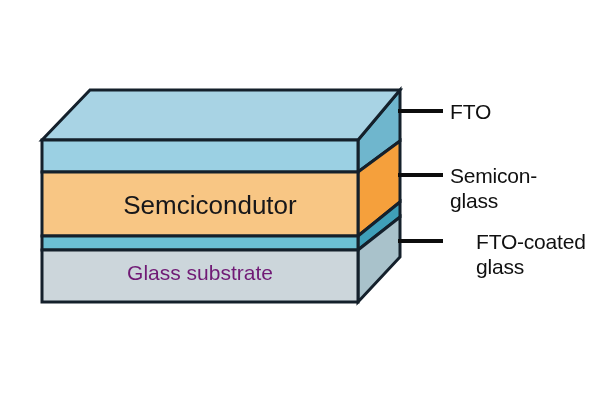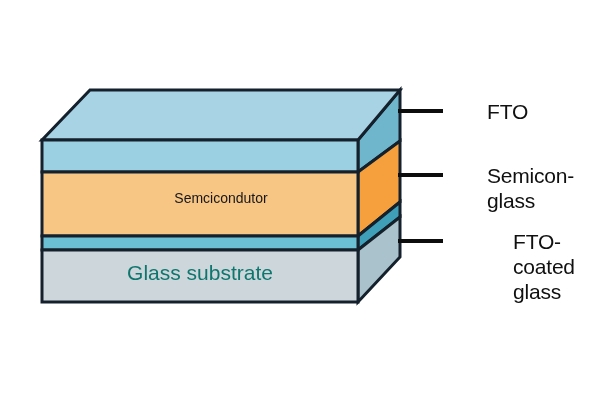--- a/index.html
+++ b/index.html
@@ -37,21 +37,20 @@
     stroke-linecap: butt;
   }
   .callout-label {
     position: absolute;
     font-family: "Liberation Sans", sans-serif;
     font-size: 21px;
     line-height: 25px;
     color: #101010;
     white-space: pre-line;
     letter-spacing: -0.2px;
-    margin-left: 37px;
   }
 </style>
 </head>
 <body>
 
 <div id="stage">
 
   <svg class="diagram" viewBox="0 0 600 400" xmlns="http://www.w3.org/2000/svg">
 
     <g>
@@ -75,24 +74,24 @@
     </g>
 
     <g>
       <line class="leader" x1="398" y1="111" x2="443" y2="111"></line>
       <line class="leader" x1="398" y1="175" x2="443" y2="175"></line>
       <line class="leader" x1="398" y1="241" x2="443" y2="241"></line>
     </g>
   </svg>
 
   <div style="position:absolute; left:42px; top:190px; width:336px; text-align:center;
-              font-size:14px; color:#17171a;padding-left:11px;">Semcicondutor</div>
+              font-size:26px; color:#17171a;">Semcicondutor</div>
 
   <div style="position:absolute; left:42px; top:261px; width:316px; text-align:center;
-              font-size:21px; color:#0f766e;">Glass substrate</div>
+              font-size:21px; color:#701a75;">Glass substrate</div>
 
   <div class="callout-label" style="left:450px; top:99px;">FTO</div>
 
   <div class="callout-label" style="left:450px; top:163px;">Semicon-
 glass</div>
 
   <div class="callout-label" style="left:476px; top:229px;">FTO-coated
 glass</div>
 
 </div>

